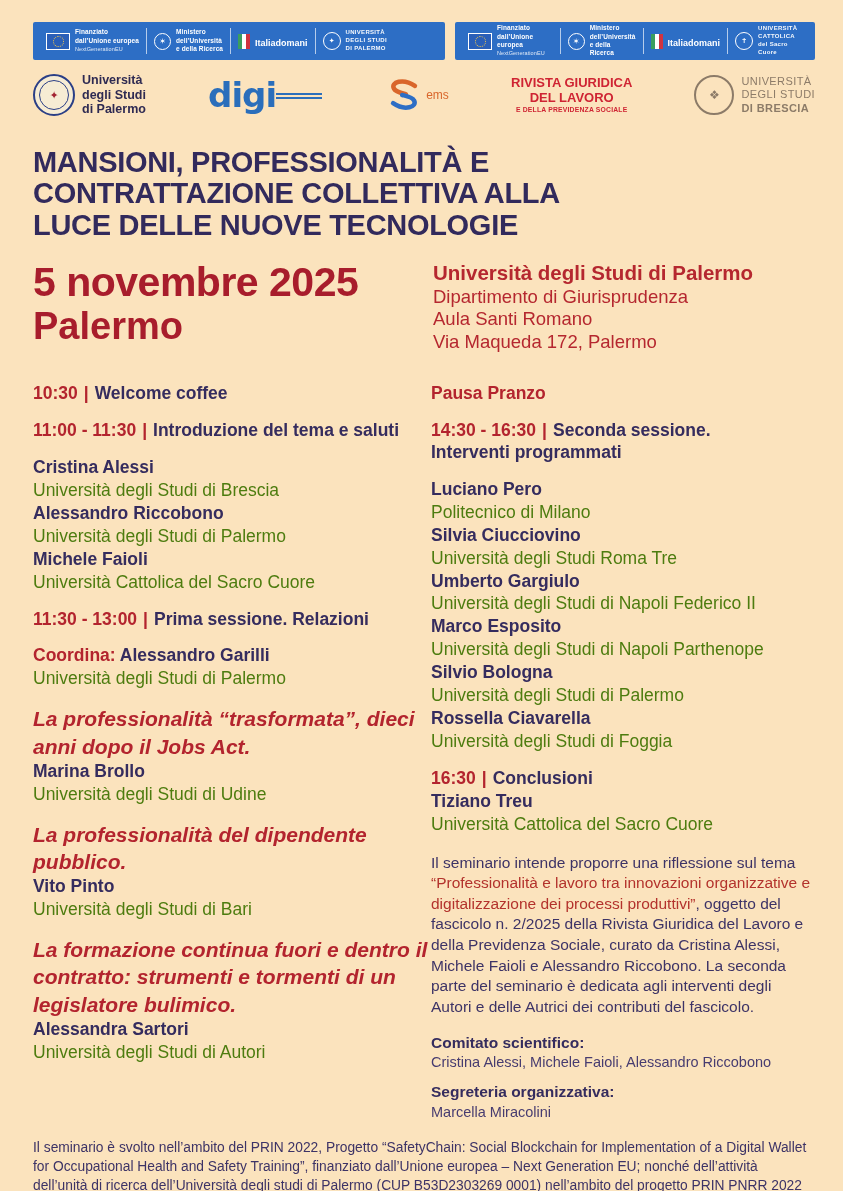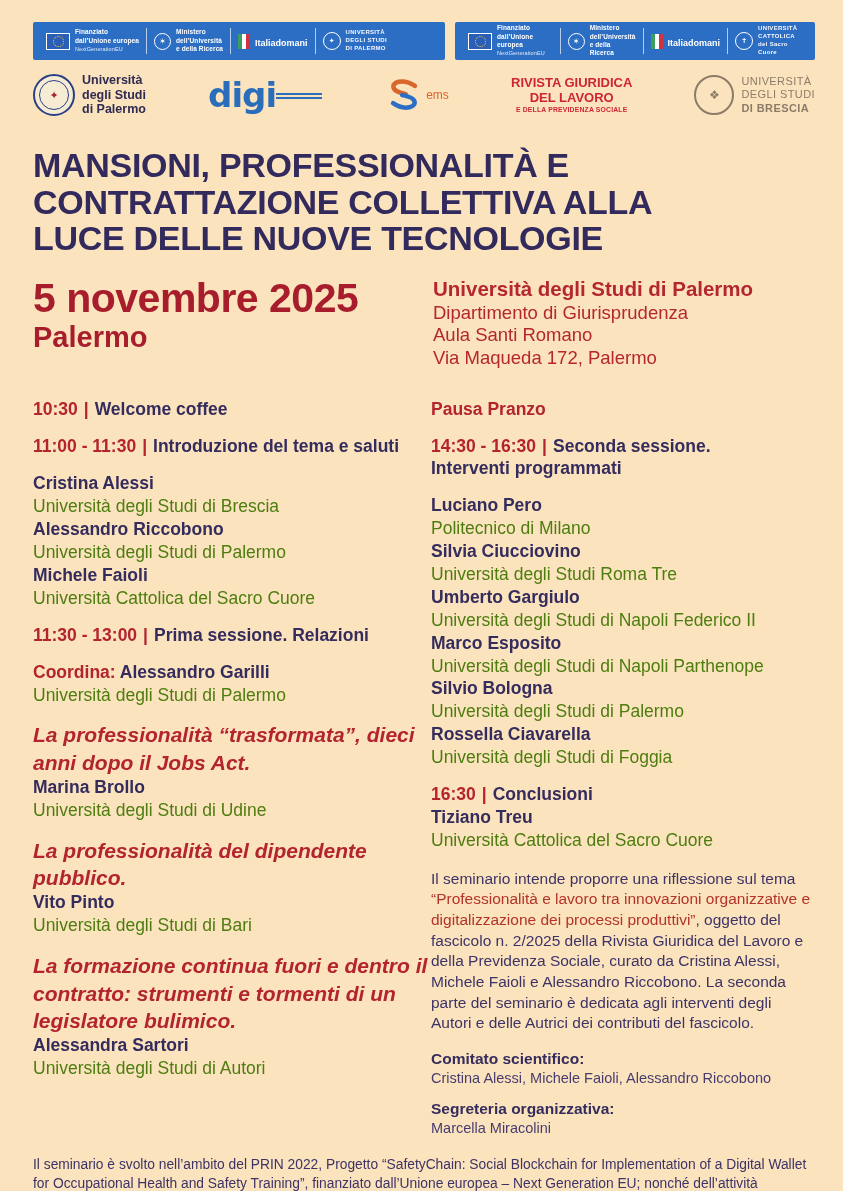--- a/index.html
+++ b/index.html
@@ -40,26 +40,26 @@
   .ems-wrap{display:flex;align-items:center;gap:2px;}
   .ems-text{font-size:12px;color:#d9662b;font-weight:400;}
   .rivista{text-align:center;color:#cf2433;line-height:1.15;}
   .rivista .r1{font-size:13px;font-weight:800;}
   .rivista .r2{font-size:13px;font-weight:800;}
   .rivista .r3{font-size:6.8px;font-weight:700;letter-spacing:.2px;}
   .crest-brescia{width:40px;height:40px;border:2px solid #8c7b68;background:transparent;color:#8c7b68;font-size:12px;}
   .brescia-text{font-size:11px;line-height:1.2;color:#8c7b68;letter-spacing:.4px;}
   .brescia-text .bold{font-weight:700;}
   
-  .title{margin:26px 0 0 0;font-size:34px;line-height:1.08;font-weight:800;color:#322a5c;letter-spacing:-.3px;}
+  .title{margin:26px 0 0 0;font-size:29px;line-height:1.08;font-weight:800;color:#322a5c;letter-spacing:-.3px;}
   
   .date-venue{display:flex;margin-top:20px;}
   .date-block{width:400px;}
   .date-big{font-size:41px;font-weight:800;color:#a81d2c;line-height:1.05;letter-spacing:-.5px;}
-  .date-city{font-size:29px;font-weight:800;color:#a81d2c;line-height:1.2;}
+  .date-city{font-size:38px;font-weight:800;color:#a81d2c;line-height:1.2;}
   .venue-block{flex:1;color:#b5272f;}
   .venue-uni{font-size:20.5px;font-weight:800;line-height:1.2;}
   .venue-line{font-size:18.5px;font-weight:500;line-height:1.22;}
   
   .columns{display:flex;margin-top:30px;}
   .col-left{width:398px;flex:none;}
   .col-right{flex:1;}
   .session{font-size:17.5px;font-weight:700;color:#352c5e;line-height:1.25;}
   .session .time{color:#b3242e;}
   .session .hp{color:#b3242e;margin:0 6px;}

